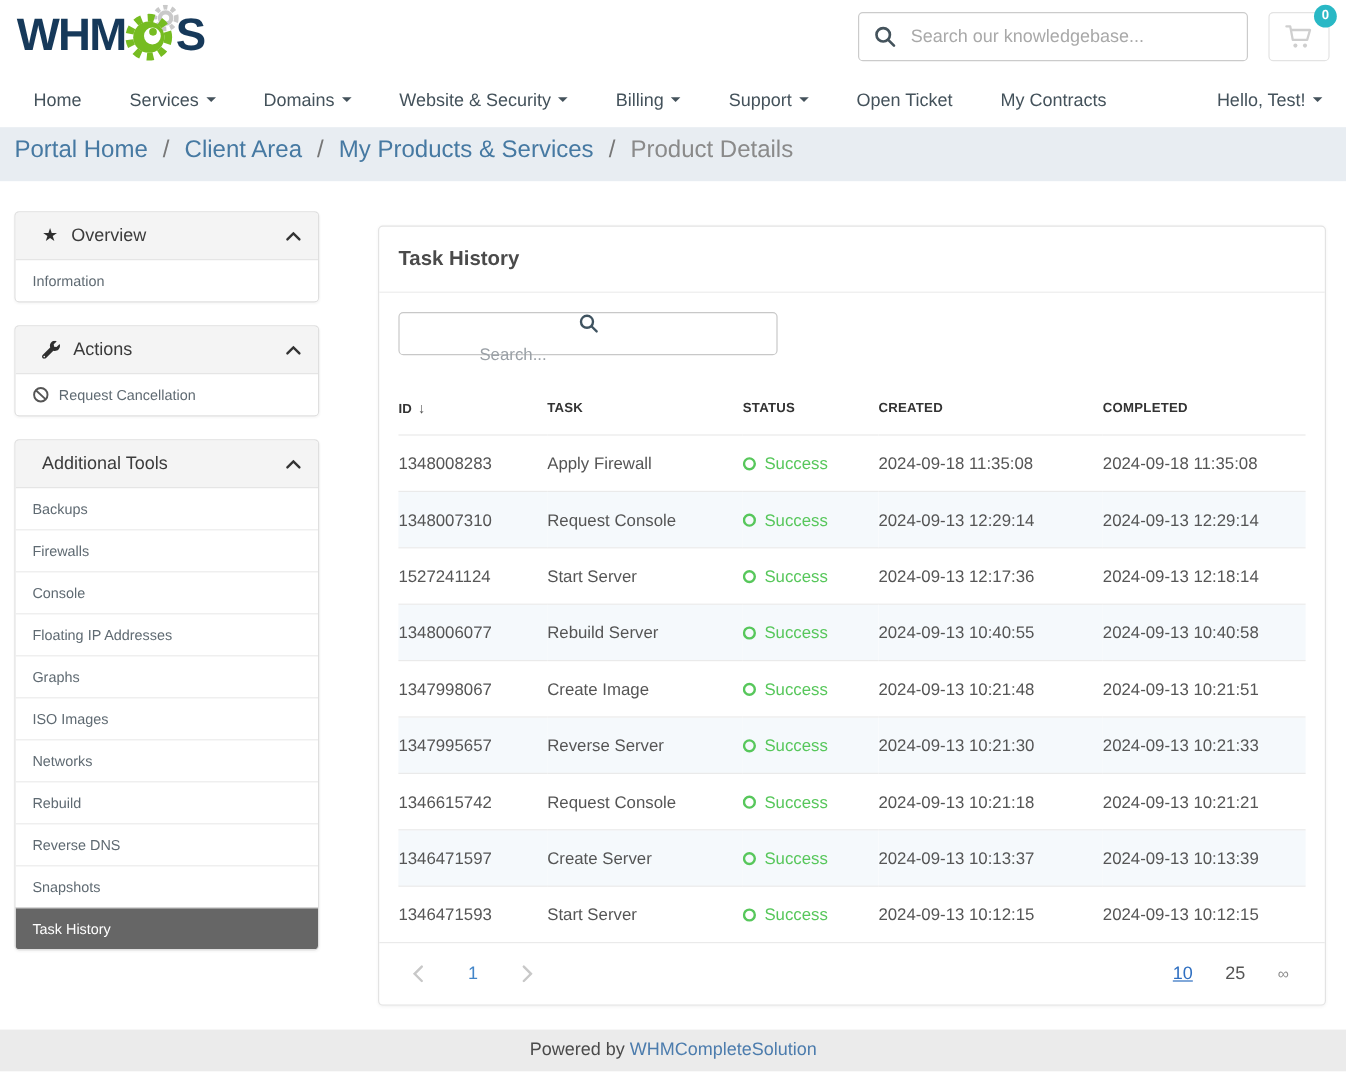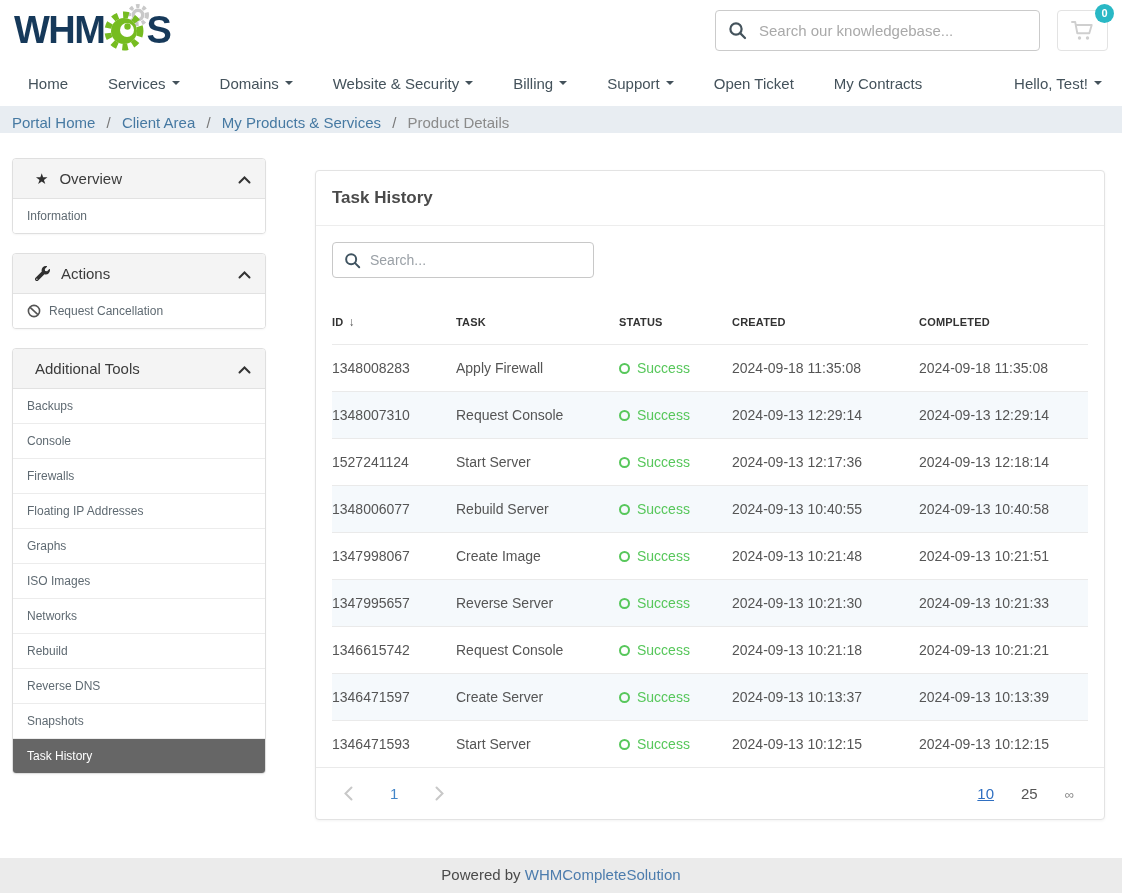--- a/index.html
+++ b/index.html
@@ -33,21 +33,21 @@
   .mainnav { height:46px; display:flex; align-items:center; padding:0 14px; background:#fff; }
   .nav-items { display:flex; align-items:center; }
   .nav-item { display:flex; align-items:center; padding:0 20px; font-size:15px; color:#44525b;
     text-decoration:none; cursor:pointer; white-space:nowrap; }
   .nav-item:first-child { padding-left:14px;align-items:flex-end; }
   .caret { width:0; height:0; border-left:4px solid transparent; border-right:4px solid transparent;
     border-top:4px solid currentColor; display:inline-block; margin-left:6px; }
   .user-menu { margin-left:auto; padding-right:6px; }
 
   
-  .breadcrumb { background:#e8edf2; padding:8px 12px 2px; font-size:15px; color:#666; }
+  .breadcrumb { background:#e8edf2; padding:8px 12px 14px; font-size:20px; color:#666; }
   .breadcrumb a { color:#4679a2; text-decoration:none; cursor:pointer; }
   .crumb-sep { margin:0 7px; color:#777; }
   .crumb-current { color:#8a8a8a; }
 
   
   .content { flex:1; display:flex; align-items:flex-start; padding:25px 17px 0 12px; }
 
   
   .sidebar { width:254px; flex:none; }
   .panel { background:#fff; border:1px solid #dfdfdf; border-radius:4px; overflow:hidden;
@@ -61,22 +61,22 @@
     background:#fff; }
   .panel .side-item:first-of-type { border-top:none; }
   .side-item.active { background:#666666; color:#fff; }
 
   
   .card { flex:1; margin-left:49px; margin-top:12px; background:#fff; border:1px solid #e3e3e3;
     border-radius:4px; box-shadow:0 1px 3px rgba(0,0,0,.05); }
   .card-header { padding:17px 16px; font-size:17px; font-weight:bold; color:#4a4a4a;
     border-bottom:1px solid #ededed; }
   .card-body { padding:16px 16px 0; }
-  .table-search { width:262px; height:36px; border:1px solid #c8c8c8; border-radius:4px;
-    display:flex; align-items:center; padding:0 11px; gap:9px; }
+  .table-search { width:316px; height:36px; border:1px solid #c8c8c8; border-radius:4px;
+    display:flex; align-items:center; padding:0 11px; gap:9px;flex-direction:column; }
   .table-search input { border:none; outline:none; flex:1; font-size:14px; color:#444;
     font-family:inherit; background:transparent; }
   .table-search input::placeholder { color:#9aa0a6; }
 
   table { width:100%; border-collapse:collapse; margin-top:22px; table-layout:fixed; }
   th { text-align:left; font-size:11px; font-weight:bold; color:#333; letter-spacing:.2px;
     padding:15px 8px 15px 0; cursor:pointer; }
   .sort-arrow { font-size:12px; color:#555; margin-left:5px; font-weight:normal; }
   td { padding:15px 8px 15px 0; font-size:14px; color:#555; border-top:1px solid #eaeaea;
     overflow:hidden; white-space:nowrap; }
@@ -242,24 +242,24 @@
             <svg width="13" height="8" viewBox="0 0 13 8" fill="none" stroke="#333" stroke-width="2" stroke-linecap="round">
                 <polyline points="1.5,6.5 6.5,1.5 11.5,6.5"></polyline>
               </svg>
           </span>
         </div>
         <div id="tools-list">
             <a class="side-item">
               <span>Backups</span>
             </a>
             <a class="side-item">
+              <span>Firewalls</span>
+            </a>
+            <a class="side-item">
               <span>Console</span>
-            </a>
-            <a class="side-item">
-              <span>Firewalls</span>
             </a>
             <a class="side-item">
               <span>Floating IP Addresses</span>
             </a>
             <a class="side-item">
               <span>Graphs</span>
             </a>
             <a class="side-item">
               <span>ISO Images</span>
             </a>

